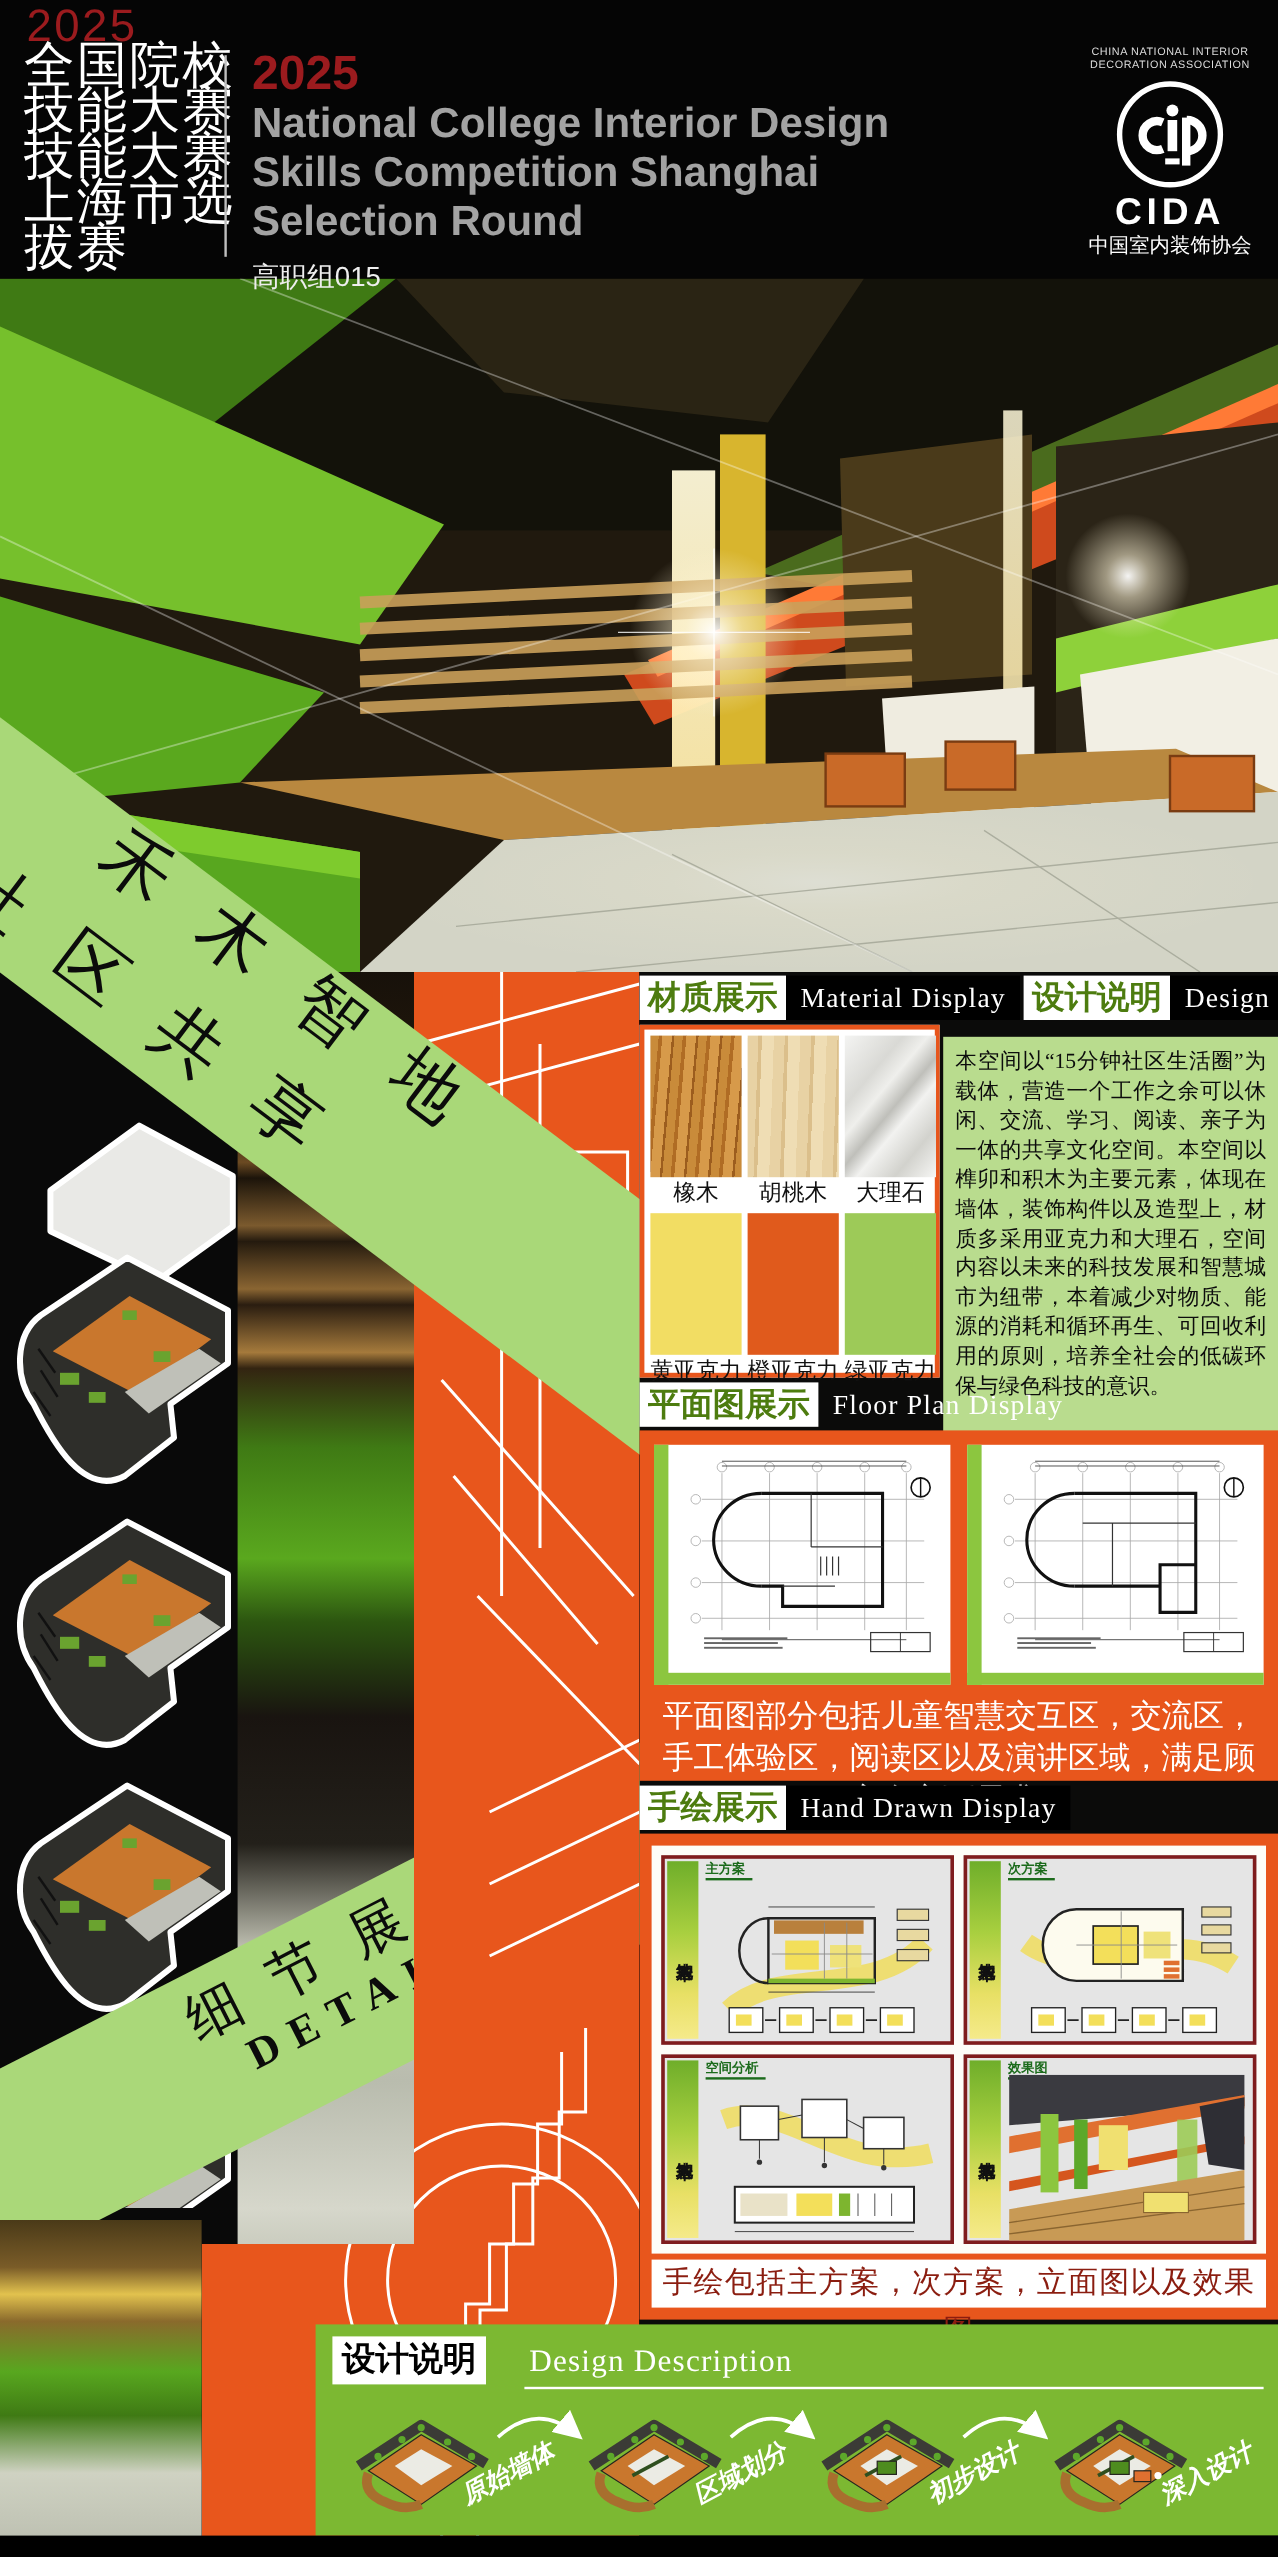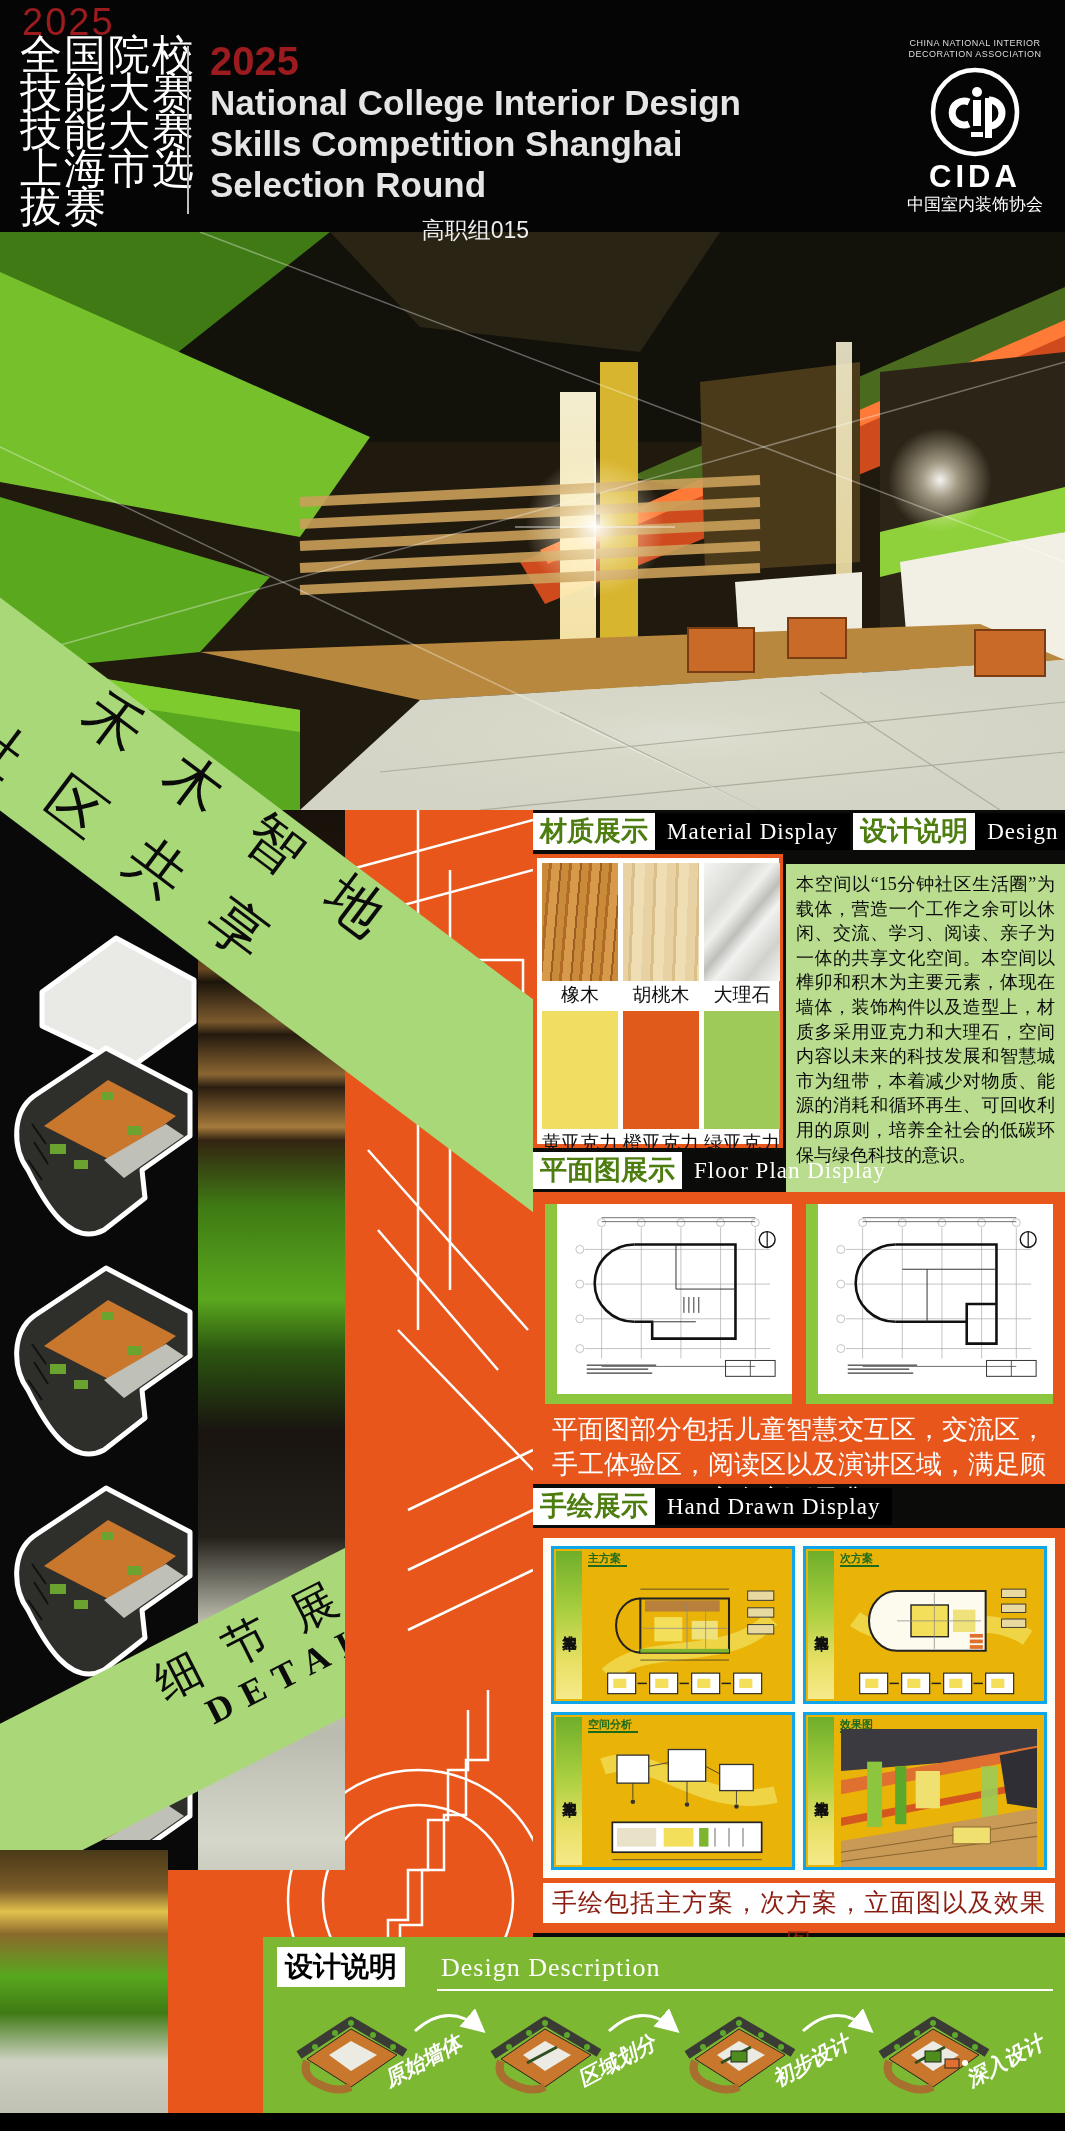--- a/index.html
+++ b/index.html
@@ -8,22 +8,22 @@
   .abs{position:absolute;}
   
   #header{left:0;top:0;width:1065px;height:232px;background:#050505;z-index:40;}
   .year-red{left:22px;top:2px;font:400 38px/40px "Liberation Sans",sans-serif;color:#9b1b1e;letter-spacing:2px;}
   .cn-grid{left:20px;top:36px;width:176px;color:#fff;
            font-family:"Liberation Serif","DejaVu Serif",serif;font-size:42px;line-height:38px;
            letter-spacing:2px;white-space:nowrap;}
   .hdr-divider{left:187px;top:46px;width:2px;height:168px;background:#bfbfbf;}
   .en-block{left:210px;top:40px;}
   .en-year{font:700 40px/42px "Liberation Sans",sans-serif;color:#9b1b1e;}
-  .en-title{font:700 35px/41px "Liberation Sans",sans-serif;color:#e5e5e5;}
-  .group-label{margin-top:12px;font:400 23px/26px "Liberation Sans",sans-serif;color:#eee;text-align:center;}
+  .en-title{font:700 35px/41px "Liberation Sans",sans-serif;color:#a3a3a3;}
+  .group-label{margin-top:12px;font:400 23px/26px "Liberation Sans",sans-serif;color:#eee;}
   .cida{left:893px;top:38px;width:164px;text-align:center;color:#fff;}
   .cida-assoc{font:400 9px/11px "Liberation Sans",sans-serif;letter-spacing:.5px;color:#ddd;}
   .cida-logo{margin:6px auto 0;width:92px;height:92px;display:block;}
   .cida-acronym{font:700 31px/34px "Liberation Sans",sans-serif;letter-spacing:4px;margin-top:2px;}
   .cida-cn{font:400 17px/20px "Liberation Serif",serif;margin-top:1px;}
   
   .sec-header{display:flex;align-items:flex-start;z-index:30;}
   .box-cn{background:#fff;color:#4d7c0f;font:700 27px/37px "Liberation Serif","DejaVu Serif",serif;
           padding:0 7px;white-space:nowrap;}
   .box-en{background:#000;color:#fff;font:400 23px/37px "Liberation Serif","DejaVu Serif",serif;
@@ -45,21 +45,21 @@
   #fp-panel{left:533px;top:1192px;width:532px;height:292px;background:#e8561c;z-index:30;box-sizing:border-box;padding:12px;}
   .fp-plans{display:flex;gap:14px;}
   .plan-tile{position:relative;width:247px;height:200px;background:#fff;box-sizing:border-box;
              border-left:12px solid #8cc63f;border-bottom:10px solid #8cc63f;}
   .fp-caption{margin-top:8px;color:#fff;text-align:center;
               font:400 26px/35px "Liberation Serif","DejaVu Serif",serif;}
   #hd-panel{left:533px;top:1528px;width:532px;height:405px;background:#e8561c;z-index:30;
             box-sizing:border-box;padding:10px;}
   .hd-grid{display:grid;grid-template-columns:1fr 1fr;grid-template-rows:1fr 1fr;gap:8px;
            background:#fdfdf8;padding:8px;box-sizing:border-box;height:340px;}
-  .hd-cell{position:relative;border:3px solid #0ea5e9;background:#eab308;overflow:hidden;}
+  .hd-cell{position:relative;border:3px solid #7f1d1d;background:#e5e5e5;overflow:hidden;}
   .hd-strip{position:absolute;left:2px;top:2px;bottom:2px;width:26px;
             background:linear-gradient(180deg,#6fae2a,#a8cf3f 40%,#e8e065 75%,#f5ea8a);
             writing-mode:vertical-rl;text-orientation:upright;
             font:700 14px/26px "Liberation Serif",serif;color:#111;text-align:center;}
   .hd-title{position:absolute;left:34px;top:3px;font:700 11px/13px "Liberation Serif",serif;
             color:#1c6b1c;border-bottom:2px solid #1c6b1c;padding-right:6px;}
   .hd-caption{margin-top:5px;height:40px;background:#fff;color:#8b1d10;text-align:center;
               font:400 25px/40px "Liberation Serif","DejaVu Serif",serif;letter-spacing:1px;}
   
   .left-bg{left:0;top:810px;width:533px;height:1321px;background:#090909;z-index:1;}

